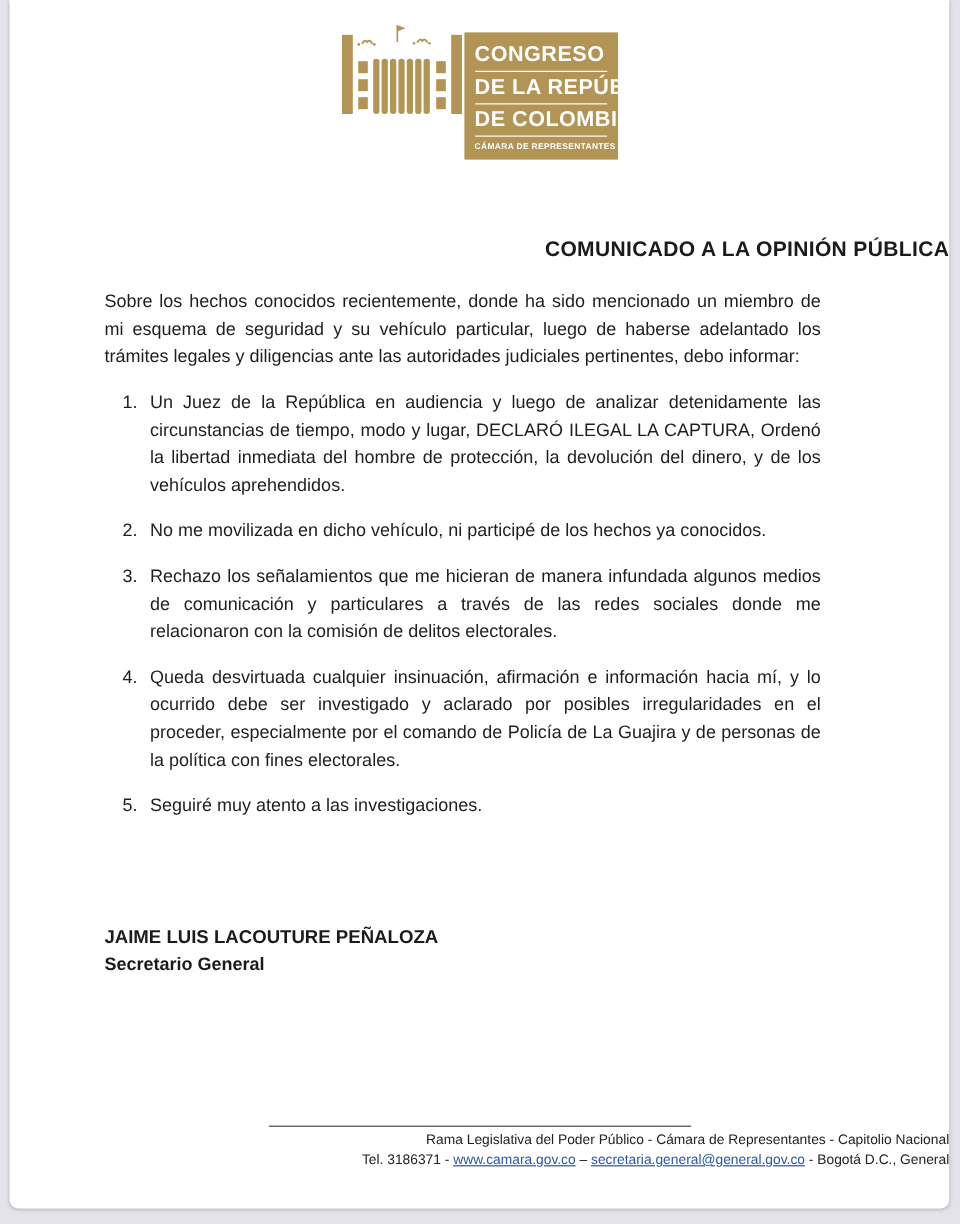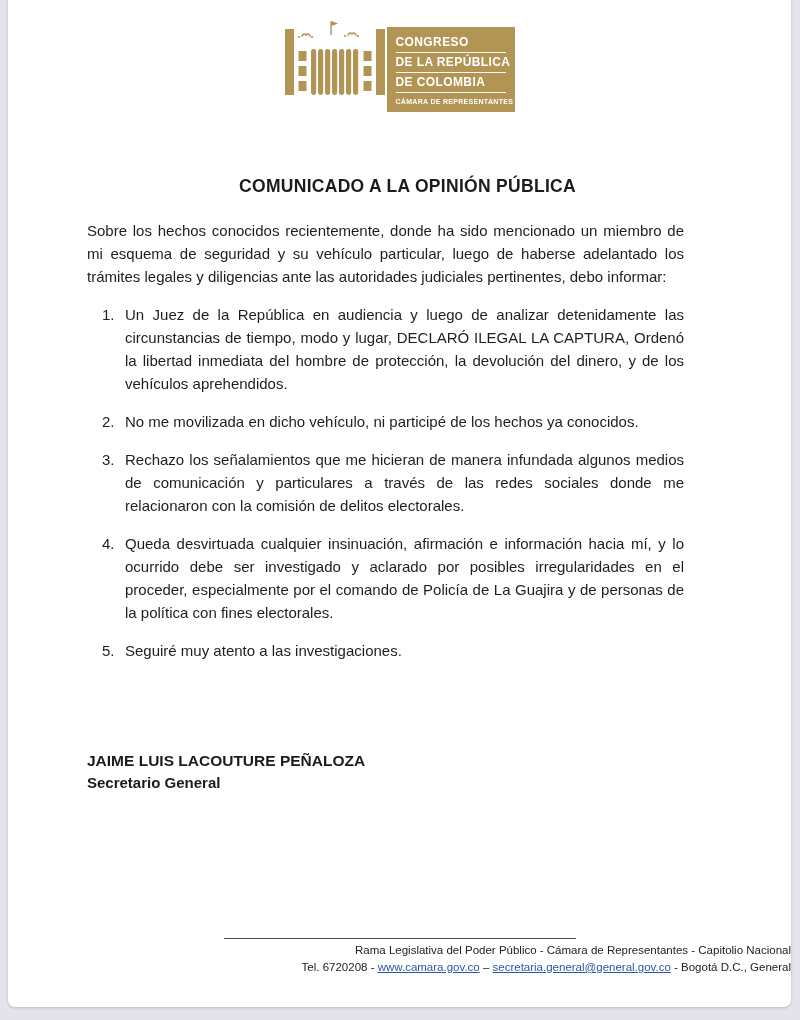--- a/index.html
+++ b/index.html
@@ -26,38 +26,38 @@
   }
   .logo-icon { margin-right: 2px; }
   .logo-box {
     background: #b29455;
     color: #ffffff;
     width: 110px;
     margin-top: 12px;
     padding: 6px 9px 7px 9px;
   }
   .logo-box .org-line {
-    font-size: 12px;
+    font-size: 18px;
     font-weight: 700;
     letter-spacing: 0.4px;
     padding: 2px 0 3px 0;
     border-bottom: 1px solid rgba(255,255,255,0.95);
     white-space: nowrap;
   }
   .logo-box .chamber-line {
     font-size: 7px;
     font-weight: 700;
     letter-spacing: 0.3px;
     margin-top: 5px;
     white-space: nowrap;
   }
   
   .doc-title {
     margin-top: 64px;
-    text-align: center;
+    text-align: right;
     font-size: 17.5px;
     font-weight: 700;
     letter-spacing: 0.3px;
     color: #1b1b1b;
     padding-left: 16px;
   }
   .content {
     margin: 22px 107px 0 79px; 
     font-size: 15px;
     line-height: 23px;
@@ -180,17 +180,17 @@
     <div class="signature">
       <div class="sig-name">JAIME LUIS LACOUTURE PEÑALOZA</div>
       <div class="sig-role">Secretario General</div>
     </div>
   </div>
 
   <div class="footer">
     <div class="footer-rule"></div>
     <div>Rama Legislativa del Poder Público - Cámara de Representantes - Capitolio Nacional</div>
     <div>
-      <span>Tel. 6720208 - </span><a href="#">www.camara.gov.co</a><span> – </span><a href="#">secretaria.general@general.gov.co</a><span> - Bogotá D.C., General</span>
+      <span>Tel. 3186371 - </span><a href="#">www.camara.gov.co</a><span> – </span><a href="#">secretaria.general@general.gov.co</a><span> - Bogotá D.C., General</span>
     </div>
   </div>
 
 </div>
 
 </body></html>

